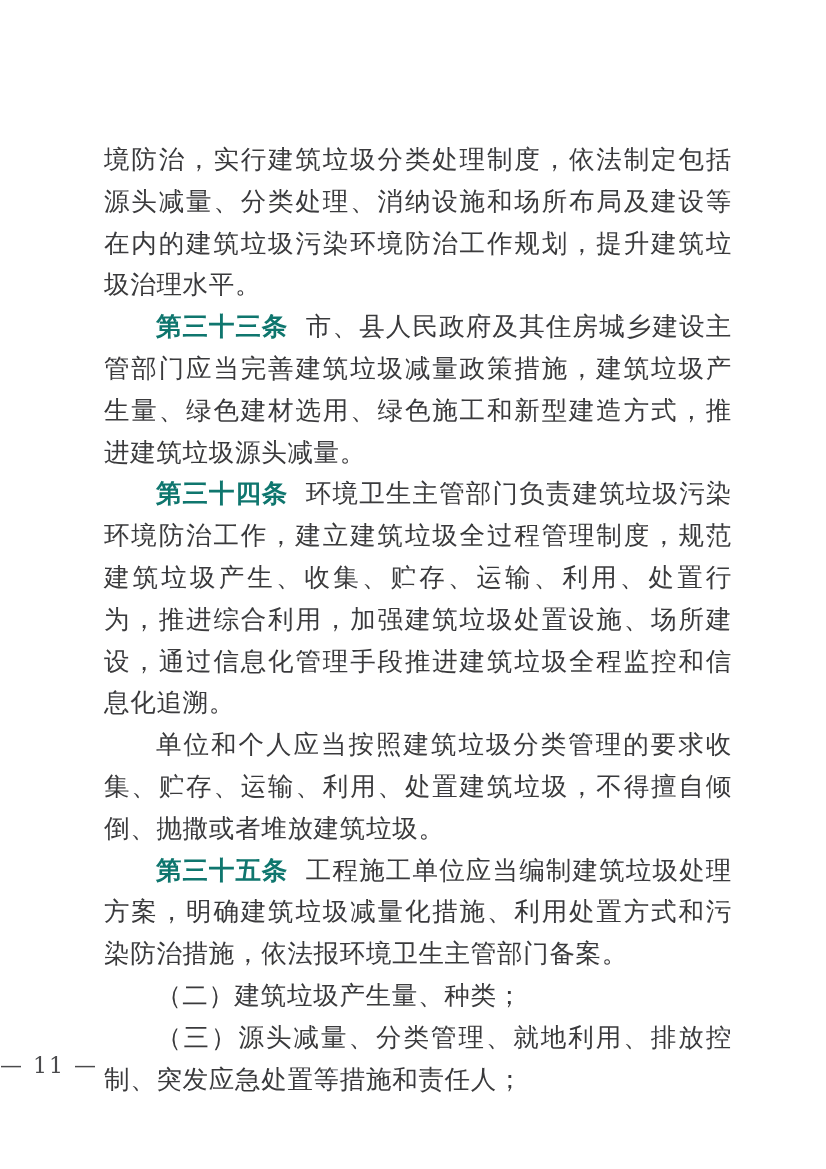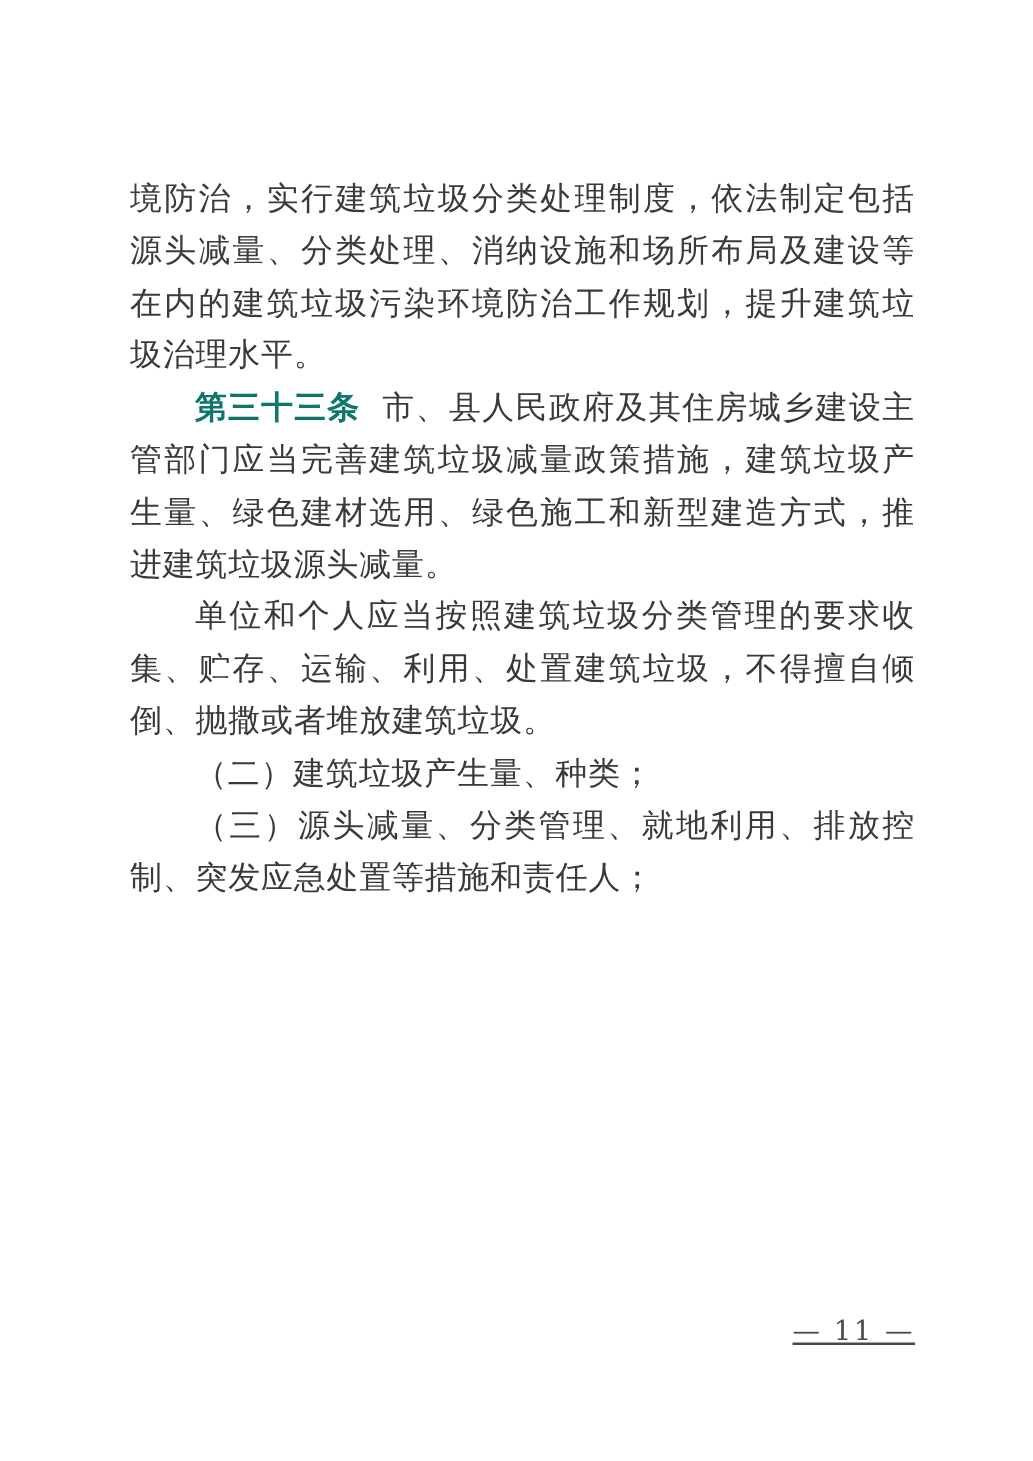--- a/index.html
+++ b/index.html
@@ -65,48 +65,53 @@
   .gap {
     display: inline-block;
     width: 17px;
   }
 
   #page-number {
     position: absolute;
     left: 0;
     top: 1052px;
     width: 732px;
-    text-align: right;
+    text-align: left;
     color: #4a4a4c;
     font-size: 22px;
     letter-spacing: 2px;
     font-family: "DejaVu Serif", "Liberation Serif", serif;
-    text-decoration: underline;
   }
 </style>
 </head>
 <body>
 
 <div id="page">
 
   <div id="content">
 
     <p class="para flush">
       <span>境防治，实行建筑垃圾分类处理制度，依法制定包括源头减量、分类处理、消纳设施和场所布局及建设等在内的建筑垃圾污染环境防治工作规划，提升建筑垃圾治理水平。</span>
     </p>
 
     <p class="para indent">
       <span class="article-no">第三十三条</span><span class="gap"></span><span>市、县人民政府及其住房城乡建设主管部门应当完善建筑垃圾减量政策措施，建筑垃圾产生量、绿色建材选用、绿色施工和新型建造方式，推进建筑垃圾源头减量。</span>
     </p>
 
+    <p class="para indent">
+      <span class="article-no">第三十四条</span><span class="gap"></span><span>环境卫生主管部门负责建筑垃圾污染环境防治工作，建立建筑垃圾全过程管理制度，规范建筑垃圾产生、收集、贮存、运输、利用、处置行为，推进综合利用，加强建筑垃圾处置设施、场所建设，通过信息化管理手段推进建筑垃圾全程监控和信息化追溯。</span>
+    </p>
 
     <p class="para indent">
       <span>单位和个人应当按照建筑垃圾分类管理的要求收集、贮存、运输、利用、处置建筑垃圾，不得擅自倾倒、抛撒或者堆放建筑垃圾。</span>
     </p>
 
+    <p class="para indent">
+      <span class="article-no">第三十五条</span><span class="gap"></span><span>工程施工单位应当编制建筑垃圾处理方案，明确建筑垃圾减量化措施、利用处置方式和污染防治措施，依法报环境卫生主管部门备案。</span>
+    </p>
 
 
 
     <p class="para indent">
       <span>（二）建筑垃圾产生量、种类；</span>
     </p>
 
     <p class="para indent">
       <span>（三）源头减量、分类管理、就地利用、排放控制、突发应急处置等措施和责任人；</span>
     </p>

